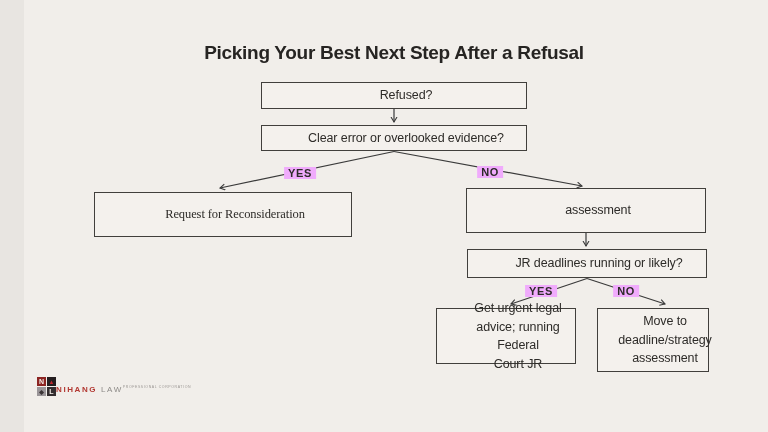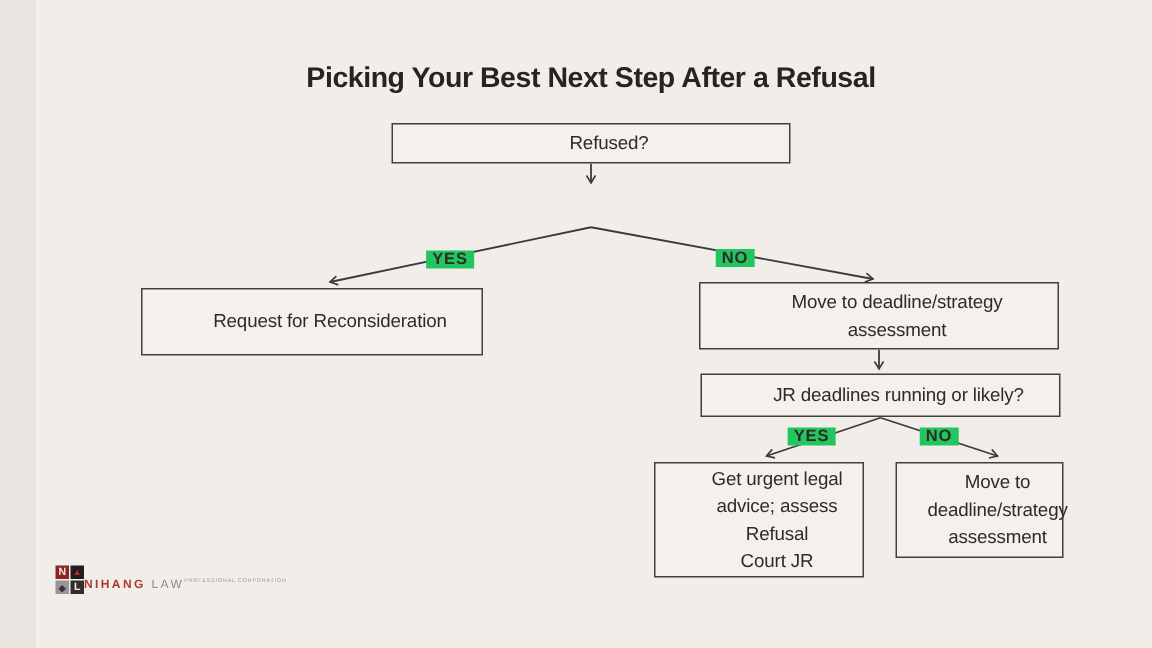--- a/index.html
+++ b/index.html
@@ -18,28 +18,28 @@
   .node{
     position:absolute;box-sizing:border-box;
     border:1.2px solid #413f3c;background:#f4f1ed;
     display:flex;align-items:center;justify-content:center;
     text-align:center;font-size:12.5px;font-weight:500;
     line-height:19px;letter-spacing:-0.1px;
   }
   .node .ln{display:block;padding-left:24px;}
   .n1{left:237px;top:82px;width:266px;height:27px;}
   .n2{left:237px;top:125px;width:266px;height:26px;}
-  .n3{left:70px;top:192px;width:228px;height:45px;}
+  .n3{left:70px;top:192px;width:258px;height:45px;font-family:Liberation Serif, serif;}
   .n4{left:442px;top:188px;width:240px;height:45px;}
   .n5{left:443px;top:249px;width:240px;height:29px;text-align:right;}
-  .n6{left:412px;top:308px;width:140px;height:77px;line-height:18.5px;}
+  .n6{left:412px;top:308px;width:140px;height:56px;line-height:18.5px;}
   .n7{left:573px;top:308px;width:112px;height:64px;line-height:18.5px;}
   .branch-label{
     position:absolute;transform:translate(-50%,-50%);
-    background:#22c55e;padding:0 4px;
+    background:#f0abfc;padding:0 4px;
     font-size:11px;font-weight:600;letter-spacing:0.6px;color:#2d2b28;
   }
   .bl-yes1{left:276px;top:173px;}
   .bl-no1{left:466px;top:172px;}
   .bl-yes2{left:517px;top:291px;}
   .bl-no2{left:602px;top:291px;}
   
   .footer{
     position:absolute;left:13px;right:0;top:377px;
     display:flex;align-items:center;
@@ -73,42 +73,44 @@
     <line x1="370" y1="151.5" x2="558" y2="186" stroke="#3a3a3a" stroke-width="1.2" marker-end="url(#ah)"></line>
     <line x1="562" y1="233" x2="562" y2="246" stroke="#3a3a3a" stroke-width="1.2" marker-end="url(#ah)"></line>
     <line x1="563" y1="278.5" x2="487" y2="304" stroke="#3a3a3a" stroke-width="1.2" marker-end="url(#ah)"></line>
     <line x1="563" y1="278.5" x2="641" y2="304" stroke="#3a3a3a" stroke-width="1.2" marker-end="url(#ah)"></line>
   </svg>
 
   <div class="node n1">
     <span class="ln">Refused?</span>
   </div>
 
+  <div class="node n2">
+    <span class="ln">Clear error or overlooked evidence?</span>
+  </div>
 
   <div class="node n3">
     <div>
       <span class="ln">Request for Reconsideration</span>
     </div>
   </div>
 
   <div class="node n4">
     <div>
-      <span class="ln">Move to deadline/strategy</span>
       <span class="ln">assessment</span>
     </div>
   </div>
 
   <div class="node n5">
     <span class="ln">JR deadlines running or likely?</span>
   </div>
 
   <div class="node n6">
     <div>
       <span class="ln">Get urgent legal</span>
-      <span class="ln">advice; assess Refusal</span>
+      <span class="ln">advice; running Federal</span>
       <span class="ln">Court JR</span>
     </div>
   </div>
 
   <div class="node n7">
     <div>
       <span class="ln">Move to</span>
       <span class="ln">deadline/strategy</span>
       <span class="ln">assessment</span>
     </div>

